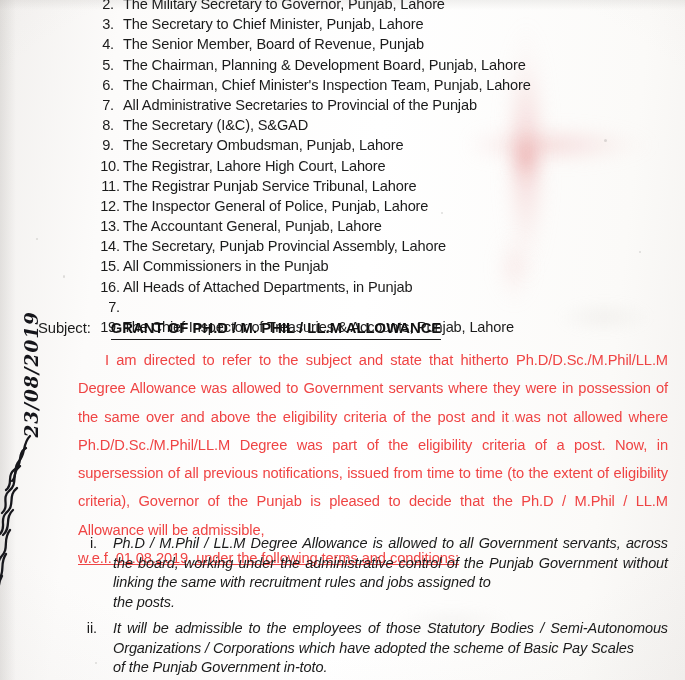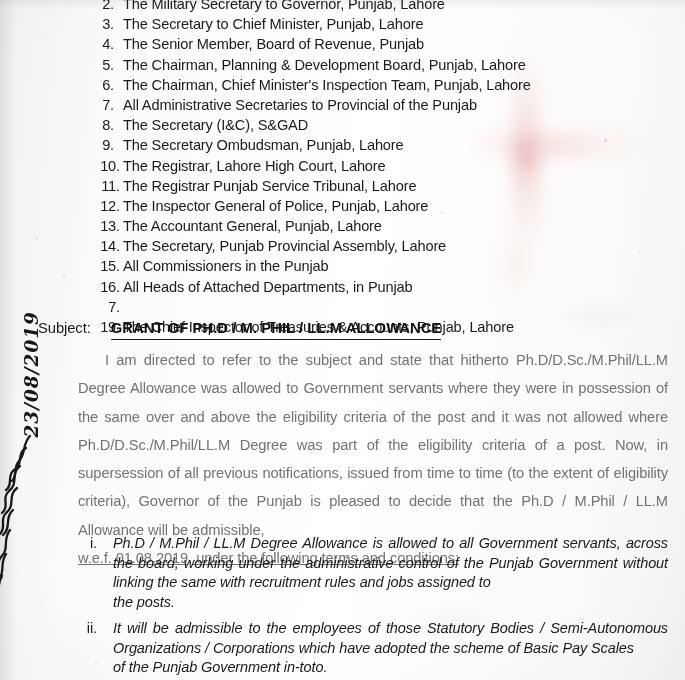--- a/index.html
+++ b/index.html
@@ -175,21 +175,21 @@
     position: absolute;
     left: 78px;
     top: 346px;
     width: 590px;
     font-size: 14.7px;
     line-height: 28.3px;
     text-align: justify;
     text-justify: inter-word;
     text-indent: 27px;
     letter-spacing: -0.1px;
-    color: #737373;
+    color: #ef4444;
   }
   .body-para::after {
     content: "";
     display: inline-block;
     width: 100%;
   }
   .body-para .lastline {
     display: block;
     text-indent: 0;
     text-align: left;

